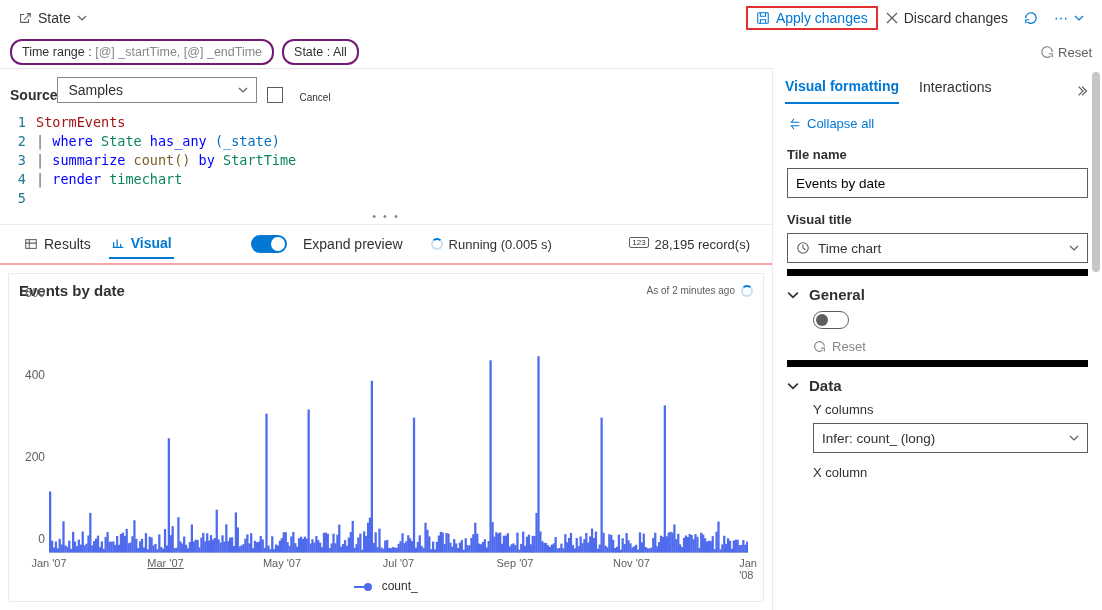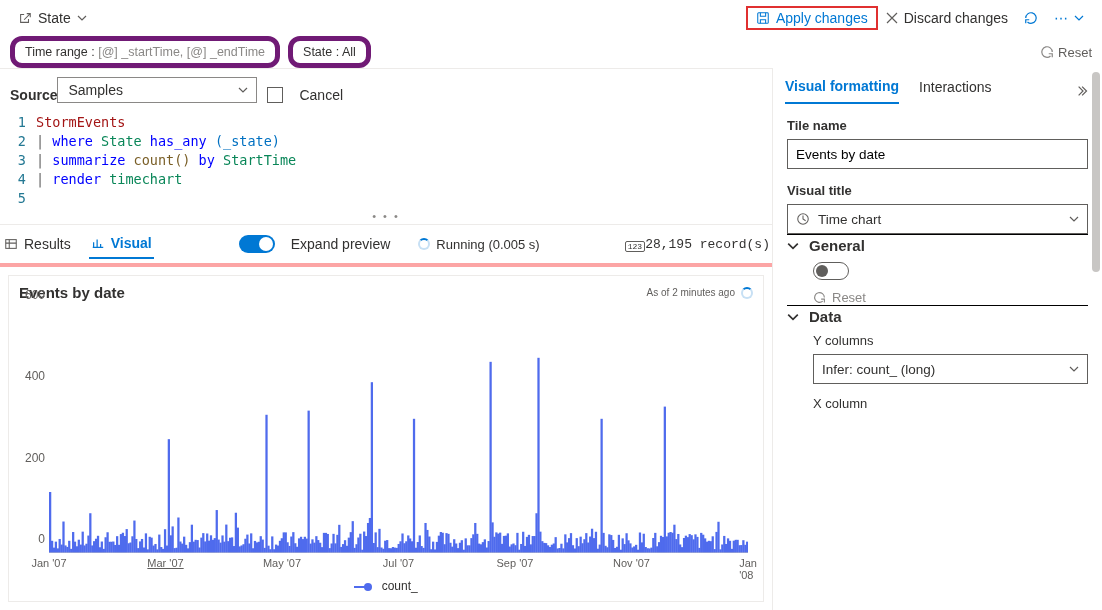--- a/index.html
+++ b/index.html
@@ -3,42 +3,42 @@
 <meta charset="utf-8">
 <style>
   * { box-sizing: border-box; }
   html, body { margin:0; padding:0; font-family: "Segoe UI", Arial, sans-serif; font-size:13px; color:#323130; background:#fff; width:1102px; height:610px; overflow:hidden;}
   .topbar { height:36px; display:flex; align-items:center; padding:0 10px; border-bottom:1px solid #fff;}
   .topbar .right { margin-left:auto; display:flex; align-items:center; }
   .btn-plain { display:flex; align-items:center; gap:6px; padding:4px 8px; cursor:pointer; font-size:14px;}
   .apply-box { border:2px solid #e03030; padding:2px 8px; display:flex; align-items:center; gap:6px; color:#0078d4; font-size:14px;}
   .icon { display:inline-flex; }
   .filterbar { height:32px; display:flex; align-items:center; padding:4px 10px; gap:8px;}
-  .pill { border:5px solid #701a75; border-radius:12px; padding:2px 10px; font-size:12.5px; line-height:18px;}
+  .pill { border:2px solid #701a75; border-radius:12px; padding:2px 10px; font-size:12.5px; line-height:18px;}
   .pill .gray { color:#8a8886;}
   .filterbar .right { margin-left:auto; display:flex; align-items:center; gap:4px; color:#605e5c;}
   .main { display:flex; height:calc(610px - 36px - 32px); }
   .left { flex:1; display:flex; flex-direction:column; border-top:1px solid #edebe9;}
   .right-pane { width:330px; border-left:1px solid #edebe9; display:flex; flex-direction:column; position:relative;}
   .src-row { display:flex; align-items:flex-end; padding:8px 10px;}
   .src-row label { font-weight:600; font-size:14px;}
   .select { border:1px solid #8a8886; height:26px; display:flex; align-items:center; justify-content:space-between; padding:0 8px 0 10px; min-width:200px; font-size:14px;}
   .checkbox { width:16px; height:16px; border:1px solid #605e5c; margin-left:10px;}
-  .cancel { margin-left:16px; font-size:14px;}
+  .cancel { margin-left:16px; font-size:10px;}
   .editor { font-family: Consolas, monospace; font-size:13.5px; display:flex;}
   .gutter { width:36px; text-align:right; color:#237893; padding:2px 10px 2px 0; line-height:19px; background:#fff;}
   .code { padding:2px 0; line-height:19px; white-space:pre;}
   .tk-table { color:#a31515;}
   .tk-pipe { color:#646464;}
   .tk-kw { color:#0000ff;}
   .tk-green { color:#098658;}
   .tk-cyan { color:#0070c1;}
   .tk-brown { color:#795e26;}
   .drag { text-align:center; color:#8a8886; font-size:11px; line-height:8px; letter-spacing:2px; padding:2px 0 4px; border-bottom:1px solid #edebe9;}
-  .resultbar { display:flex; align-items:center; padding:4px 2px; gap:16px; border-bottom:4px solid #fca5a5;}
+  .resultbar { display:flex; align-items:center; padding:4px 22px; gap:16px; border-bottom:2px solid #fca5a5;}
   .tab { display:flex; align-items:center; gap:6px; padding:6px 2px; font-size:14px; cursor:pointer;}
   .tab.active { color:#0078d4; border-bottom:2px solid #0078d4; font-weight:600;}
   .toggle { width:36px; height:18px; background:#0078d4; border-radius:9px; position:relative; margin-left:auto;}
   .toggle::after { content:""; position:absolute; right:2px; top:2px; width:14px; height:14px; background:#fff; border-radius:50%;}
   .visual-card { margin:8px; border:1px solid #edebe9; padding:8px 10px; display:flex; flex-direction:column; flex:1;}
   .card-head { display:flex; align-items:center;}
   .card-head h3 { margin:0; font-size:15px; font-weight:600;}
   .card-head .meta { margin-left:auto; font-size:10px; color:#605e5c; display:flex; align-items:center; gap:6px;}
   .spinner-sm { width:12px; height:12px; border:2px solid #c7e0f4; border-top-color:#0078d4; border-radius:50%;}
   .chart { position:relative; flex:1; margin-top:8px;}
@@ -52,21 +52,21 @@
   .legend .line { display:inline-block; width:14px; height:2px; background:#4f6bed; vertical-align:middle; margin-right:-4px;}
   .rp-tabs { display:flex; align-items:center; padding:10px 12px 0; gap:20px;}
   .rp-tab { font-size:14px; padding-bottom:8px; cursor:pointer;}
   .rp-tab.active { color:#0078d4; border-bottom:2px solid #0078d4; font-weight:600;}
   .rp-tabs .exp { margin-left:auto; color:#605e5c;}
   .rp-body { padding:8px 14px; overflow:auto; flex:1;}
   .collapse-all { color:#0078d4; display:flex; align-items:center; gap:6px; padding:4px 0 10px; font-size:13px;}
   .field-label { font-size:13px; font-weight:600; margin:6px 0;}
   .input { width:100%; border:1px solid #605e5c; height:30px; padding:0 8px; font-size:13.5px;}
   .input.icon-input { display:flex; align-items:center; gap:8px; justify-content:space-between;}
-  .section { border-top:1px solid #000000; margin-top:0; padding-top:2px;}
+  .section { border-top:7px solid #000000; margin-top:6px; padding-top:10px;}
   .sec-head { display:flex; align-items:center; gap:10px; font-size:15px; font-weight:600; margin-bottom:8px;}
   .sub-indent { padding-left:26px;}
   .switch-off { width:36px; height:18px; border:1px solid #605e5c; border-radius:9px; position:relative; background:#fff;}
   .switch-off::after { content:""; position:absolute; left:2px; top:2px; width:12px; height:12px; background:#605e5c; border-radius:50%;}
   .reset-sm { color:#8a8886; display:flex; align-items:center; gap:6px; margin-top:10px; font-size:13px;}
   .scrollbar-fake { position:absolute; right:0; top:4px; bottom:4px; width:12px;}
   .scrollbar-fake .thumb { position:absolute; right:2px; top:0; width:8px; height:200px; background:#c8c6c4; border-radius:4px;}
   svg { display:block;}
 </style>
 </head>
@@ -186,21 +186,21 @@
             </svg>
         </span>
         <span>Visual</span>
       </div>
       <div class="toggle"></div>
       <span style="font-size:14px;">Expand preview</span>
       <span style="margin-left:12px; display:flex; align-items:center; gap:6px;">
         <span class="spinner-sm"></span>
         <span>Running  (0.005 s)</span>
       </span>
-      <span style="margin-left:auto; display:flex; align-items:flex-end; font-family:Liberation Mono, monospace;">
+      <span style="margin-left:auto; display:flex; align-items:flex-start; gap:6px;">
         <span class="icon" style="border:1px solid #605e5c; font-size:8px; padding:0 2px; border-radius:2px;">123</span>
         <span>28,195 record(s)</span>
       </span>
     </div>
 
     <div class="visual-card">
       <div class="card-head">
         <h3>Events by date</h3>
         <div class="meta">
           <span>As of 2 minutes ago</span>
@@ -605,20 +605,28 @@
     <div class="rp-tabs">
       <div class="rp-tab active">Visual formatting</div>
       <div class="rp-tab">Interactions</div>
       <div class="exp">
         <svg width="14" height="14" viewBox="0 0 16 16" fill="none" stroke="#605e5c" stroke-width="1.4">
             <path d="M6 3l5 5-5 5M10 3l5 5-5 5" transform="translate(-3 0)"></path>
           </svg>
       </div>
     </div>
     <div class="rp-body">
+      <div class="collapse-all">
+        <span class="icon">
+          <svg width="14" height="14" viewBox="0 0 16 16" fill="none" stroke="#0078d4" stroke-width="1.2">
+              <path d="M3 6h10M3 10h10M7 2l-3 4M7 14l-3-4" transform="translate(1 0)"></path>
+            </svg>
+        </span>
+        <span>Collapse all</span>
+      </div>
 
       <div class="field-label">Tile name</div>
       <input class="input" value="Events by date" style="">
 
       <div class="field-label" style="margin-top:14px;">Visual title</div>
       <div class="input icon-input">
         <span style="display:flex;align-items:center;gap:8px;">
           <span class="icon">
             <svg width="14" height="14" viewBox="0 0 16 16" fill="none" stroke="#605e5c" stroke-width="1.2">
                 <circle cx="8" cy="8" r="6"></circle>

